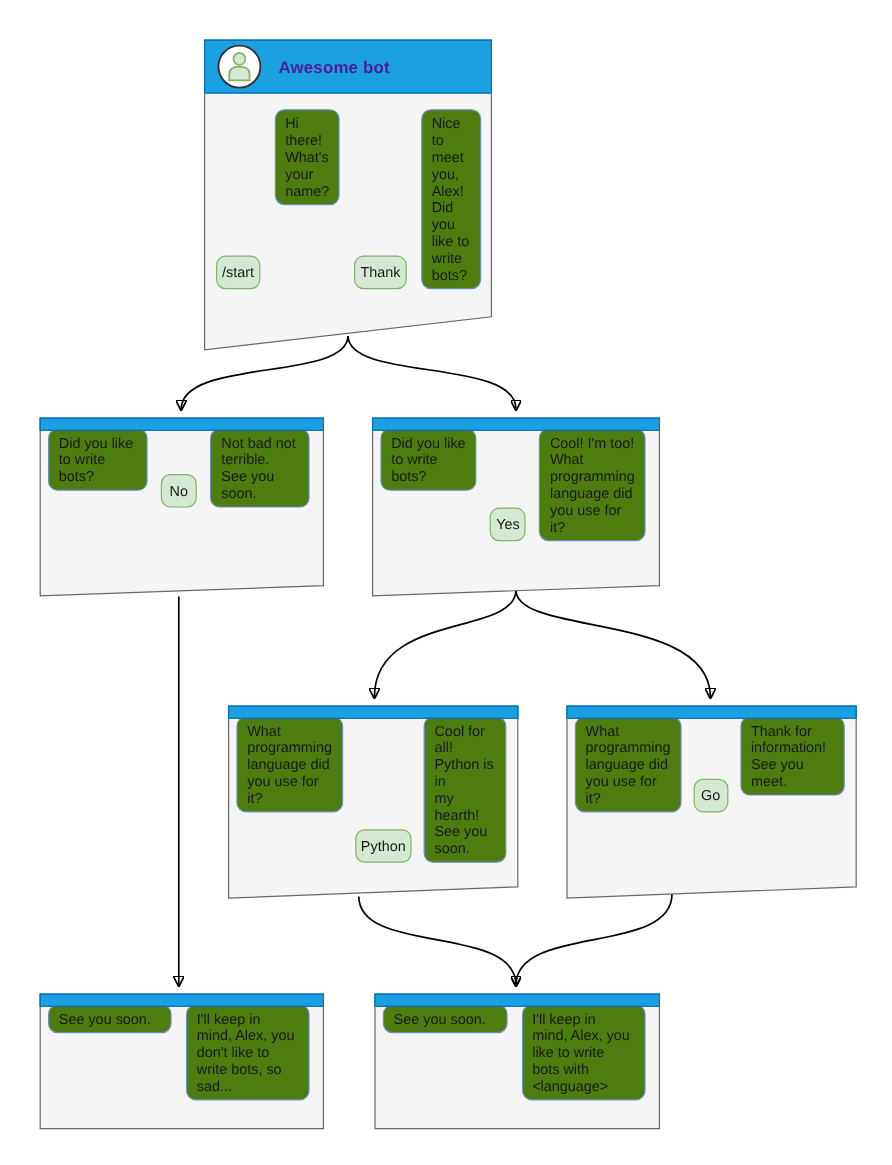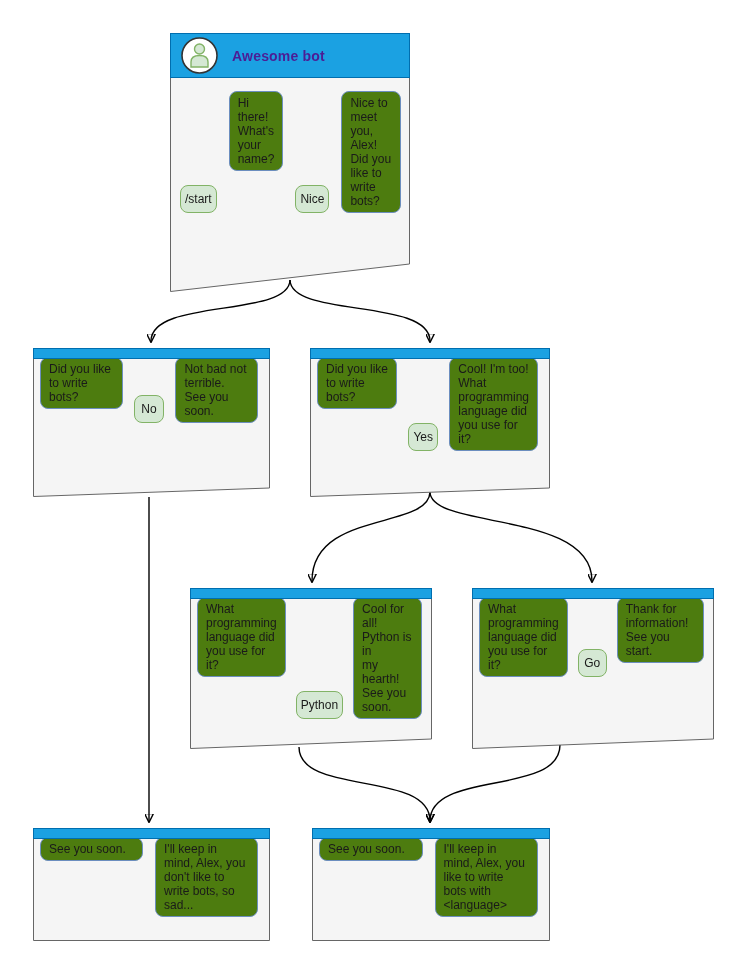--- a/index.html
+++ b/index.html
@@ -84,21 +84,21 @@
         <circle cx="18.5" cy="18.5" r="17.5" fill="#ffffff" stroke="#333333" stroke-width="1.6"></circle>
         <circle cx="18.5" cy="12" r="5" fill="#d5e8d4" stroke="#82b366" stroke-width="1.4"></circle>
         <path d="M10,30 L10,25 Q10,18.5 18.5,18.5 Q27,18.5 27,25 L27,30 Z" fill="#d5e8d4" stroke="#82b366" stroke-width="1.4"></path>
       </svg>
       <span class="title">Awesome bot</span>
     </div>
     <div class="msgs">
       <div class="bubble user w50">/start</div>
       <div class="bubble bot w120">Hi there!
 What's your name?</div>
-      <div class="bubble user w50">Nice</div>
+      <div class="bubble user w50">Thank</div>
       <div class="bubble bot">Nice to meet you, Alex!
 Did you like to write bots?</div>
     </div>
   </section>
 
   <section class="node sub" style="left:33px;top:348px;width:237px;height:149px">
     <svg class="shape" viewBox="0 0 237 149" preserveAspectRatio="none">
       <polygon points="0.5,0.5 236.5,0.5 236.5,140 0.5,148.5"></polygon>
     </svg>
     <div class="bar"></div>
@@ -142,21 +142,21 @@
   <section class="node mid" style="left:472px;top:588px;width:242px;height:161px">
     <svg class="shape" viewBox="0 0 242 161" preserveAspectRatio="none">
       <polygon points="0.5,0.5 241.5,0.5 241.5,151 0.5,160.5"></polygon>
     </svg>
     <div class="bar"></div>
     <div class="msgs">
       <div class="bubble bot">What programming
 language did you use for it?</div>
       <div class="bubble user w49">Go</div>
       <div class="bubble bot">Thank for information!
-See you start.</div>
+See you meet.</div>
     </div>
   </section>
 
   <section class="node end" style="left:33px;top:828px;width:237px;height:113px">
     <svg class="shape" viewBox="0 0 237 113" preserveAspectRatio="none">
       <polygon points="0.5,0.5 236.5,0.5 236.5,112.5 0.5,112.5"></polygon>
     </svg>
     <div class="bar"></div>
     <div class="msgs">
       <div class="bubble bot">See you soon.</div>

